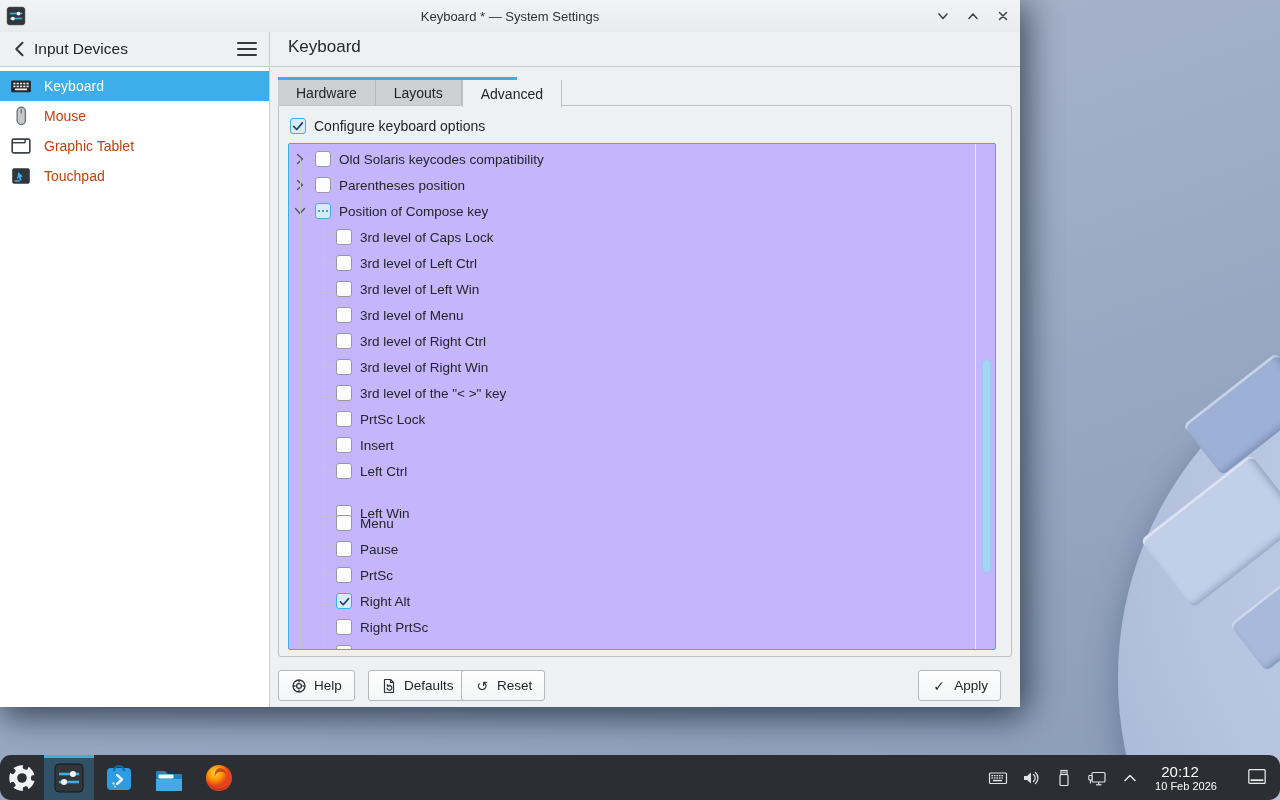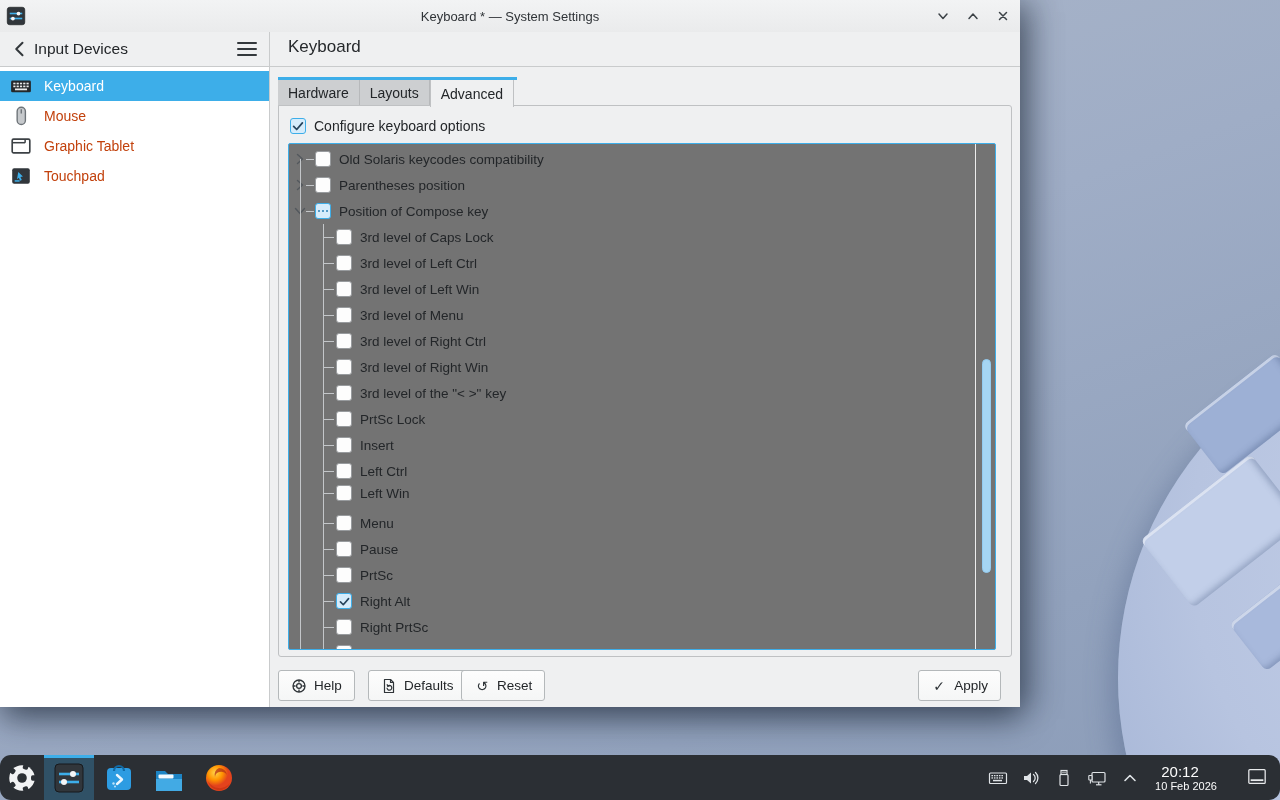--- a/index.html
+++ b/index.html
@@ -45,41 +45,41 @@
     background:#ffffff; border-right:1px solid #c9cbcc; padding-top:4px; }
   .side-item { height:30px; display:flex; align-items:center; gap:12px; padding-left:10px;
     font-size:14px; color:#c2410c; }
   .side-item.selected { background:#3daee9; color:#ffffff; }
   .side-icon { width:22px; height:22px; flex:0 0 22px; color:#3c4145; }
   .side-item.selected .side-icon { color:#24282b; }
 
   
   #tab-accent { position:absolute; left:278px; top:77px; width:239px; height:3px; background:#3daee9; }
   #tab-bar { position:absolute; left:278px; top:80px; height:26px; display:flex; }
-  .tab { height:26px; padding:0 10px; display:flex; align-items:center; font-size:14px;
+  .tab { height:26px; padding:0 18px; display:flex; align-items:center; font-size:14px;
     background:#cdcfd1; border-right:1px solid #b7b9bb; color:#232629; }
   .tab.active { background:#eff0f1; border:1px solid #bfc1c3; border-bottom:none; border-top:none;
     height:27px; position:relative; z-index:3; }
   #tab-pane { position:absolute; left:278px; top:105px; width:734px; height:552px;
     border:1px solid #bfc1c3; border-radius:0 3px 3px 3px; background:#eff0f1; z-index:1; }
 
   #configure-row { position:absolute; left:290px; top:118px; display:flex; align-items:center; gap:8px; z-index:2; }
   #configure-label { font-size:14px; }
 
   
   .cb { width:16px; height:16px; border:1px solid #989b9e; border-radius:3px; background:#fdfdfd;
     display:inline-flex; align-items:center; justify-content:center; flex:0 0 16px; }
   .cb.checked { border-color:#3daee9; background:#d6ecfb; }
   .cb.partial { border-color:#3daee9; background:#d6ecfb; }
   .cb.partial .dots { display:flex; gap:1.5px; }
   .cb.partial .dots i { width:2.5px; height:2.5px; border-radius:50%; background:#2a7fb5; }
 
   
   #tree { position:absolute; left:288px; top:143px; width:708px; height:507px;
-    background:#737373; border:1px solid #3daee9; border-radius:2px; overflow:hidden; z-index:2; }
+    background:#c4b5fd; border:1px solid #3daee9; border-radius:2px; overflow:hidden; z-index:2; }
   .tree-row { position:absolute; left:0; width:100%; height:26px; display:flex; align-items:center; }
   .tree-row .expander { position:absolute; left:4px; width:14px; height:14px; top:6px; }
   .tree-row.root .cb { position:absolute; left:26px; top:5px; }
   .tree-row.root .lbl { position:absolute; left:50px; font-size:13.5px; }
   .tree-row.child .cb { position:absolute; left:47px; top:5px; }
   .tree-row.child .lbl { position:absolute; left:71px; font-size:13.5px; }
   .tree-row.child .tick { position:absolute; left:34px; top:13px; width:11px; height:1px; background:#c3c6c9; }
   .tree-row.root .tick { position:absolute; left:17px; top:13px; width:8px; height:1px; background:#c3c6c9; }
   .guide { position:absolute; width:1px; background:#c3c6c9; }
   #vp-edge { position:absolute; left:686px; top:0; width:1px; height:507px; background:#ececec; }
@@ -303,21 +303,21 @@
       <div class="tree-row child" style="top: 288px;">
         <span class="tick"></span>
         <span class="cb "></span>
         <span class="lbl">Insert</span>
       </div>
       <div class="tree-row child" style="top: 314px;">
         <span class="tick"></span>
         <span class="cb "></span>
         <span class="lbl">Left Ctrl</span>
       </div>
-      <div class="tree-row child" style="top: 336px; padding-left: 19px;">
+      <div class="tree-row child" style="top: 356px; padding-left: 19px;">
         <span class="tick"></span>
         <span class="cb "></span>
         <span class="lbl">Left Win</span>
       </div>
       <div class="tree-row child" style="top: 366px;">
         <span class="tick"></span>
         <span class="cb "></span>
         <span class="lbl">Menu</span>
       </div>
       <div class="tree-row child" style="top: 392px;">

